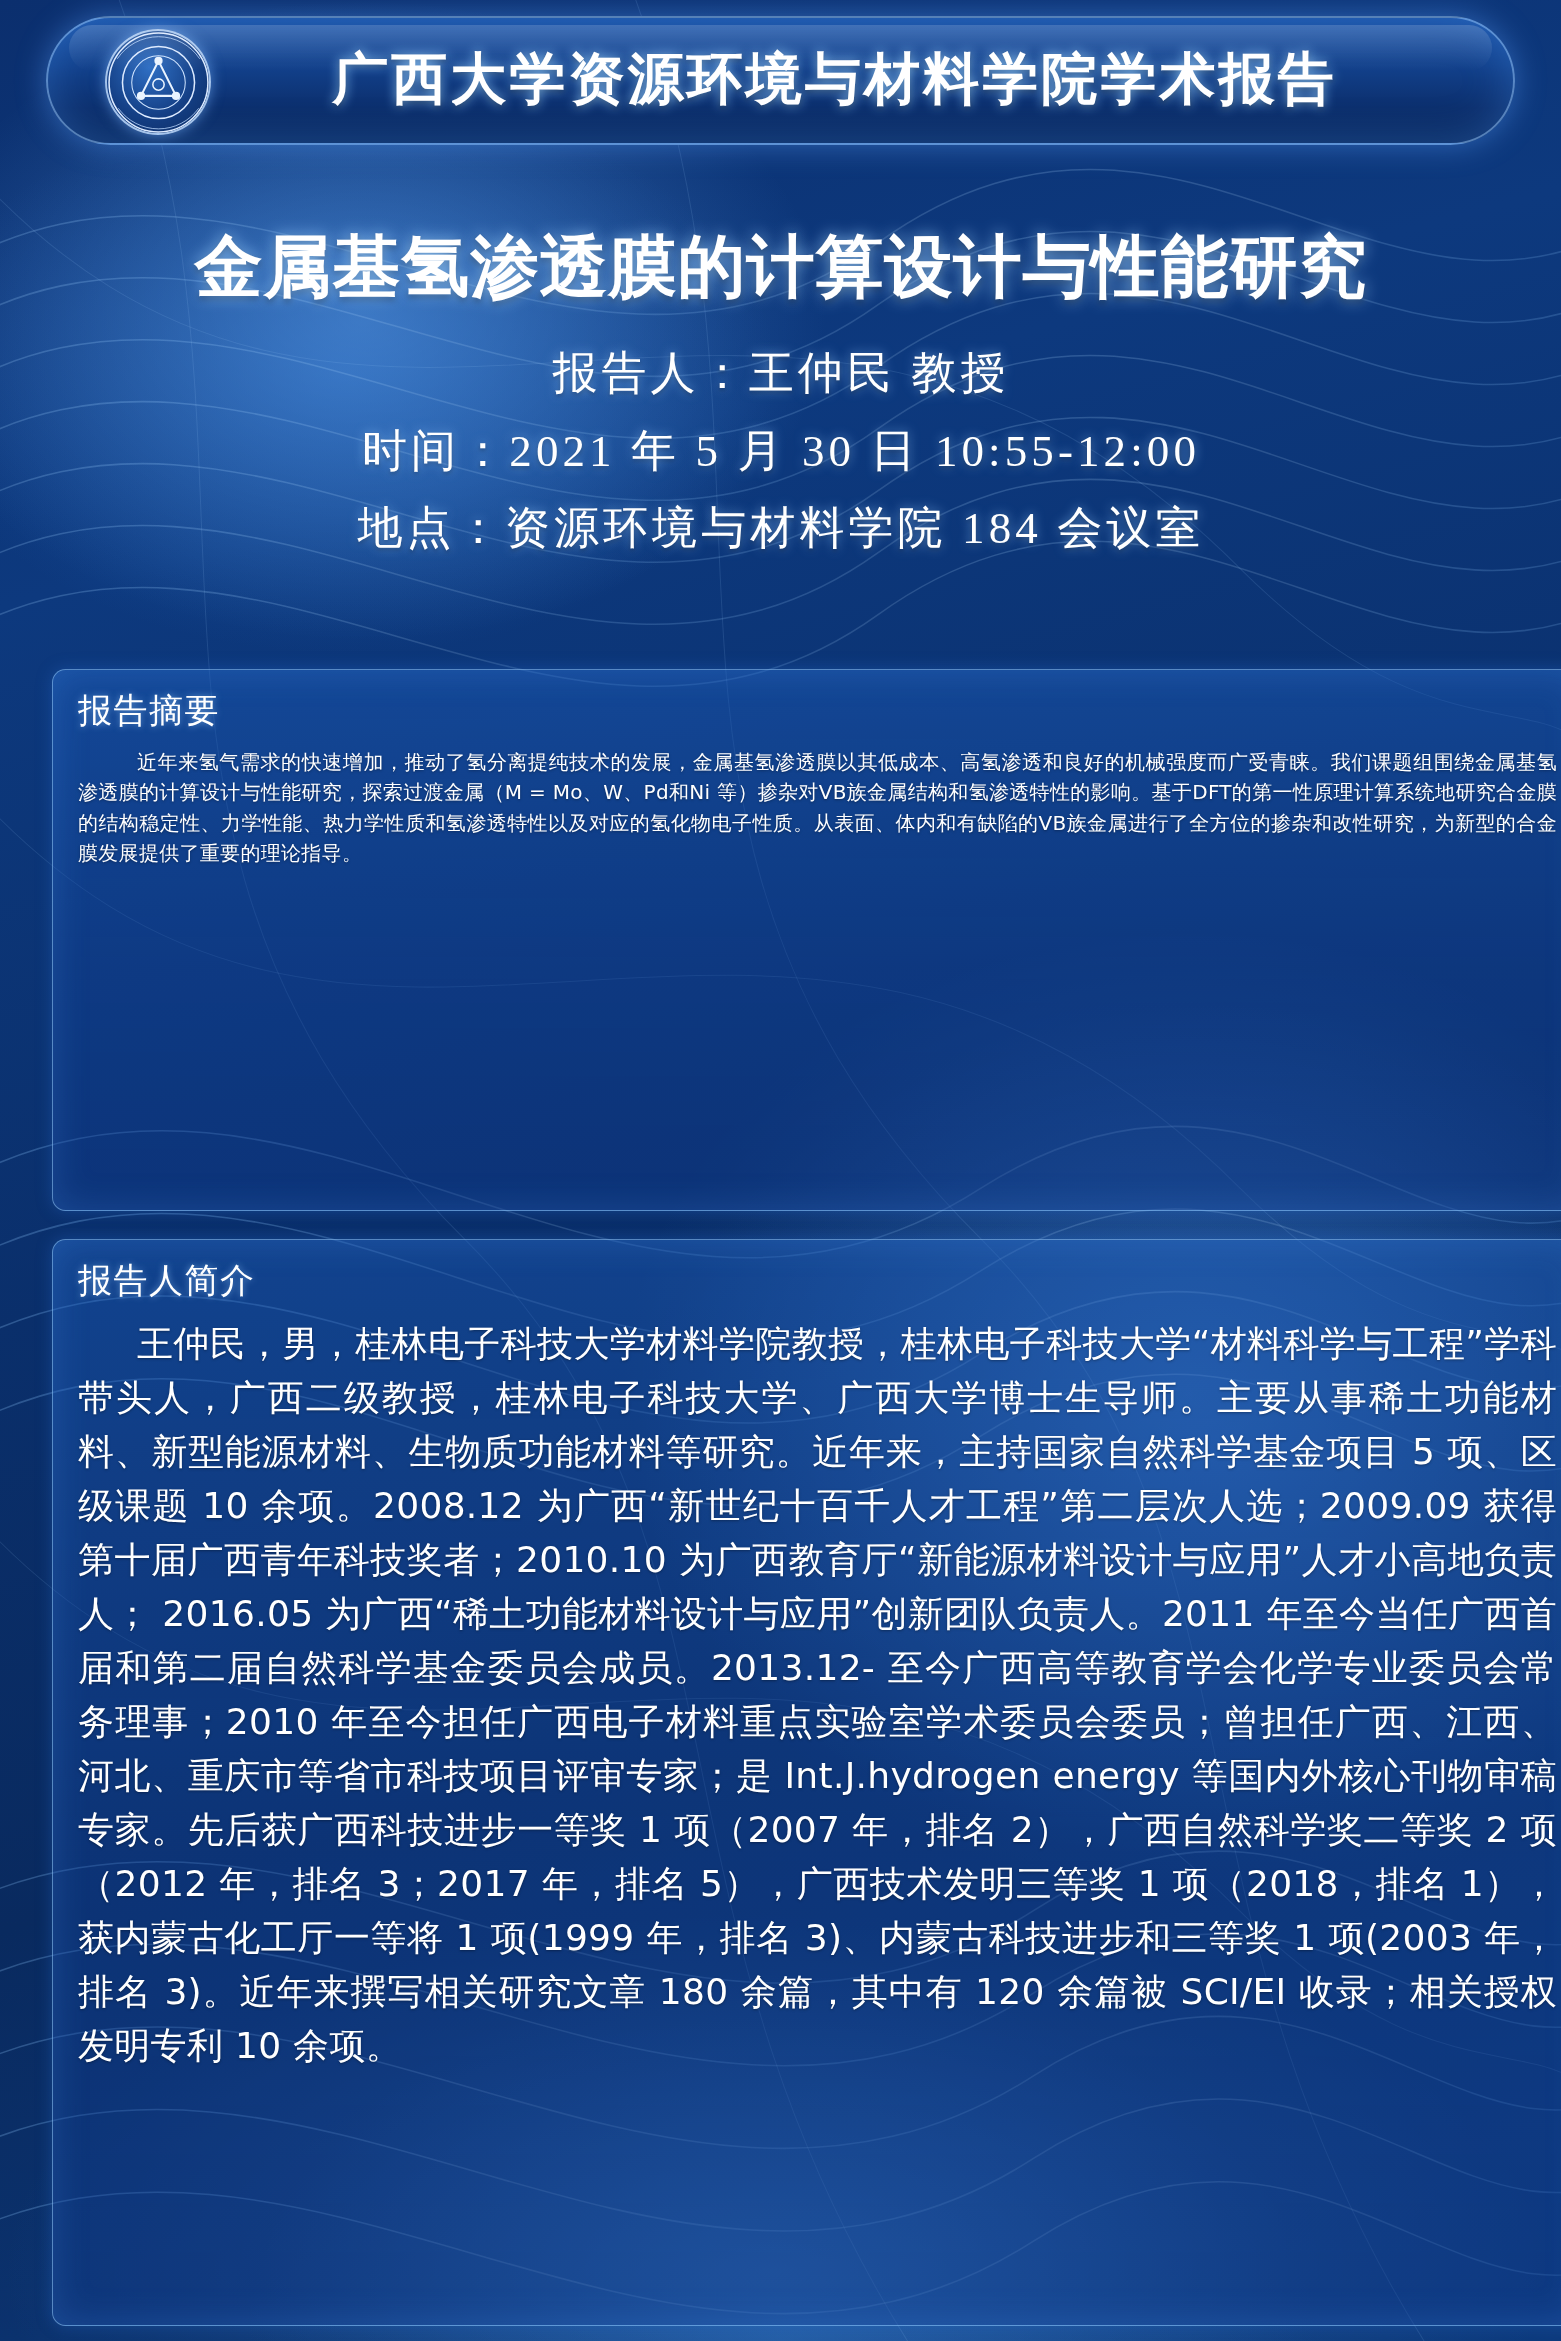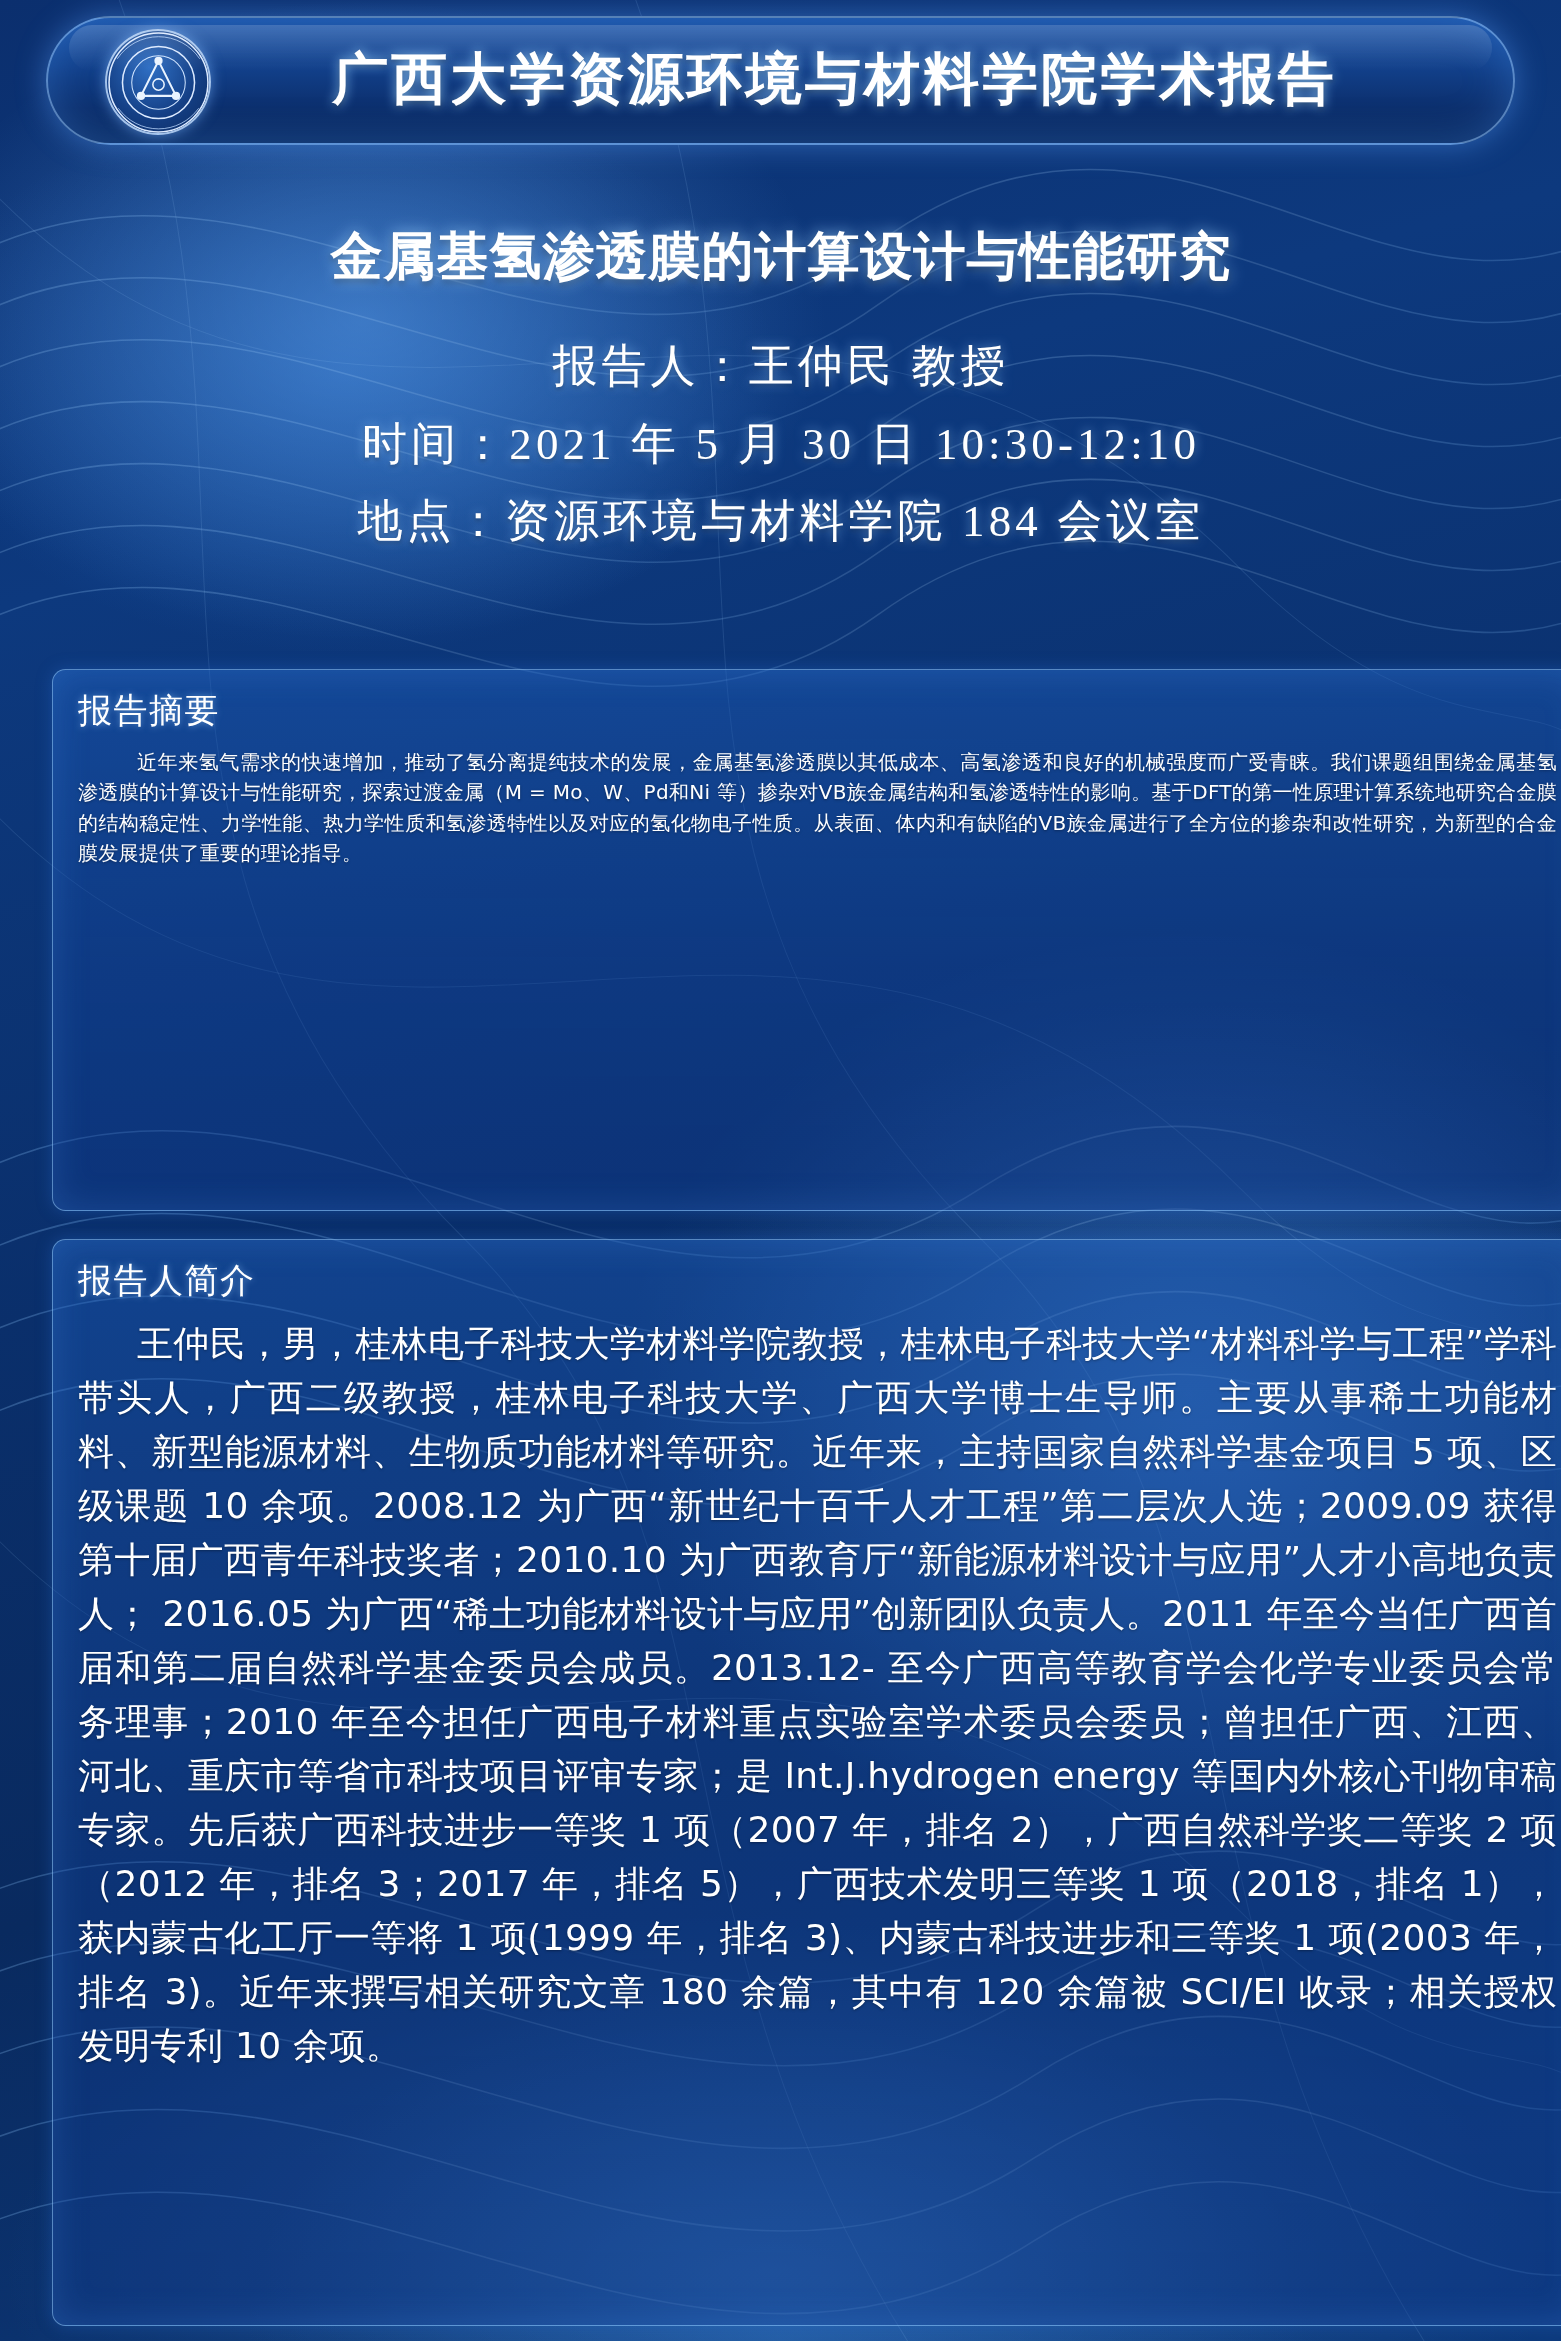--- a/index.html
+++ b/index.html
@@ -82,24 +82,24 @@
   .title-block {
     position: absolute;
     top: 222px;
     left: 0; right: 0;
     text-align: center;
     color: #ffffff;
   }
   .talk-title {
     font-family: "DejaVu Serif", serif;
     font-weight: bold;
-    font-size: 52px;
+    font-size: 68px;
     letter-spacing: 1px;
     text-shadow: 0 0 15.5px rgba(150,205,255,0.85), 0 2.6px 6.2px rgba(0,0,0,0.4);
-    margin-bottom: 44px;
+    margin-bottom: 30px;
   }
   .meta-line {
     font-family: Liberation Serif, serif;
     font-size: 45px;
     letter-spacing: 4.1px;
     margin: 17.6px 0;
     text-shadow: 0 0 10.3px rgba(140,195,255,0.7), 0 1.5px 4.6px rgba(0,0,0,0.35);
   }
 
   
@@ -201,21 +201,21 @@
       <path d="M20,54 A96,96 0 0,1 180,54" fill="none" stroke="#bcd9ff" stroke-width="1.5"></path>
       <path d="M22,150 A96,96 0 0,0 178,150" fill="none" stroke="#bcd9ff" stroke-width="1.5"></path>
     </svg>
   </div>
   <div class="header-title">广西大学资源环境与材料学院学术报告</div>
 </div>
 
 <div class="title-block">
   <div class="talk-title">金属基氢渗透膜的计算设计与性能研究</div>
   <div class="meta-line">报告人：王仲民 教授</div>
-  <div class="meta-line">时间：2021 年 5 月 30 日 10:30-12:10</div>
+  <div class="meta-line">时间：2021 年 5 月 30 日 10:55-12:00</div>
   <div class="meta-line">地点：资源环境与材料学院 184 会议室</div>
 </div>
 
 <div class="panel panel-abstract">
   <div class="panel-heading">报告摘要</div>
   <div class="panel-body">近年来氢气需求的快速增加，推动了氢分离提纯技术的发展，金属基氢渗透膜以其低成本、高氢渗透和良好的机械强度而广受青睐。我们课题组围绕金属基氢渗透膜的计算设计与性能研究，探索过渡金属（M = Mo、W、Pd和Ni 等）掺杂对VB族金属结构和氢渗透特性的影响。基于DFT的第一性原理计算系统地研究合金膜的结构稳定性、力学性能、热力学性质和氢渗透特性以及对应的氢化物电子性质。从表面、体内和有缺陷的VB族金属进行了全方位的掺杂和改性研究，为新型的合金膜发展提供了重要的理论指导。</div>
 </div>
 
 <div class="panel panel-bio">
   <div class="panel-heading">报告人简介</div>

